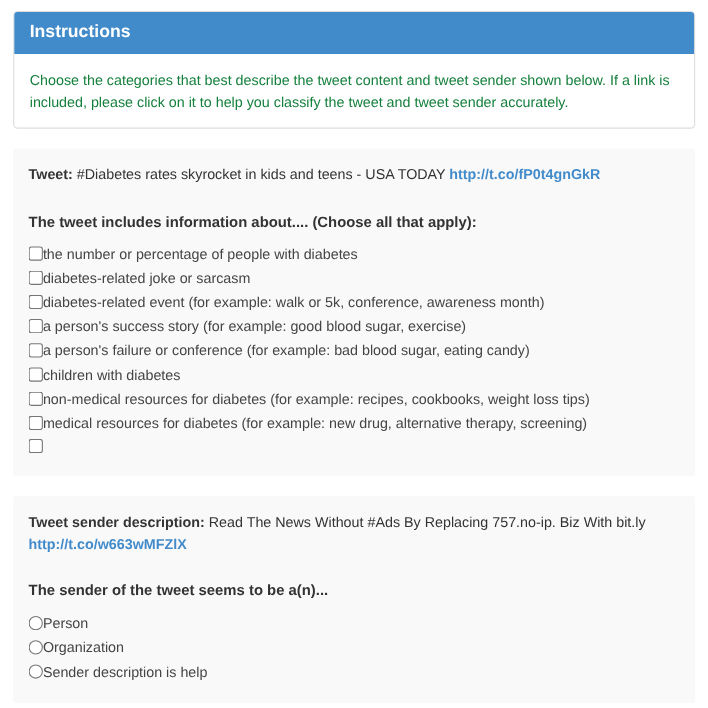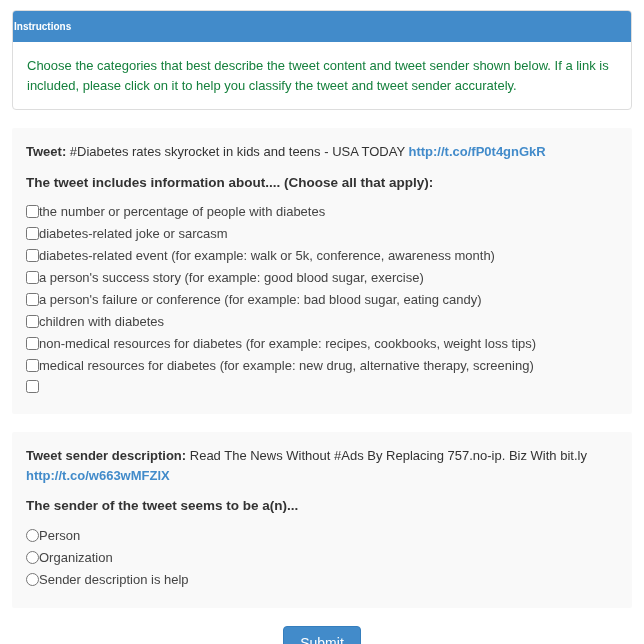--- a/index.html
+++ b/index.html
@@ -14,24 +14,24 @@
   }
   .panel {
     border: 1px solid #ddd;
     border-radius: 4px;
     margin-bottom: 18px;
   }
   .panel-header {
     background: #428bca;
     color: #fff;
     font-weight: bold;
-    padding: 10px 1px;
+    padding: 10px 14px;
     border-top-left-radius: 3px;
     border-top-right-radius: 3px;
-    font-size: 10px;
+    font-size: 16px;
   }
   .panel-body {
     padding: 14px;
     line-height: 1.5;
     font-size: 13px;
     color: #15803d;
   }
   .section {
     background: #f9f9f9;
     padding: 14px;
@@ -45,21 +45,21 @@
   }
   .bold { font-weight: bold; text-align: right; }
   a.link {
     color: #428bca;
     text-decoration: none;
     font-weight: bold;
   }
   .question {
     font-weight: bold;
     font-size: 13.5px;
-    margin-top: 12px;
+    margin-top: 24px;
     margin-bottom: 12px;
     line-height: 1.4;
   }
   .option-row {
     display: flex;
     align-items: center;
     gap: 0;
     margin-bottom: 7px;
     font-size: 13px;
     color: #444;

